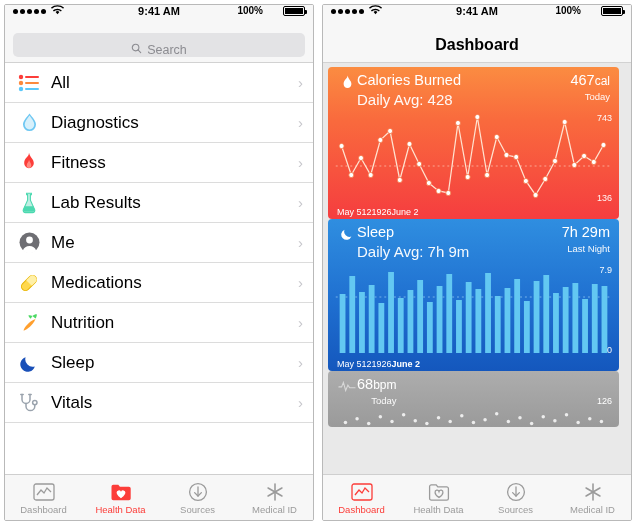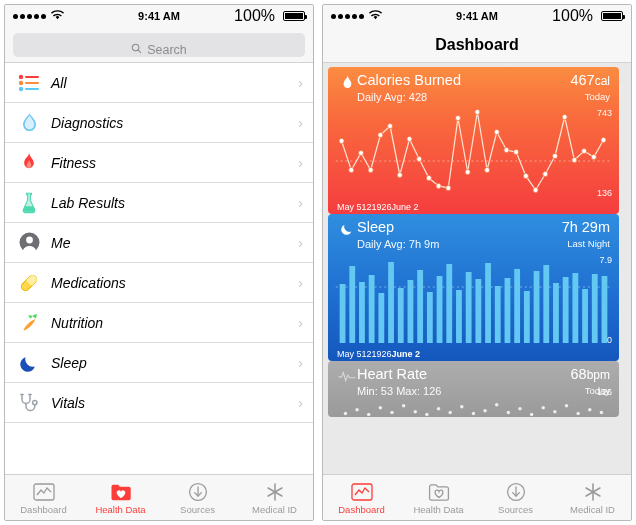--- a/index.html
+++ b/index.html
@@ -26,39 +26,39 @@
     overflow: hidden;
     display: flex;
     flex-direction: column;
   }
 
   
   .statusbar {
     height: 22px;
     flex: 0 0 22px;
     display: flex;
-    align-items: center;
+    align-items: flex-start;
     padding: 0 8px;
     font-size: 11px;
     font-weight: bold;
     color: #000;
     background: #f7f7f7;
     position: relative;
   }
   .sb-left { display: flex; align-items: center; gap: 3px; }
   .dots { display: flex; gap: 2px; align-items: center; }
   .dot { width: 5px; height: 5px; border-radius: 50%; background: #000; }
   .wifi { margin-left: 2px; }
   .sb-center {
     position: absolute; left: 0; right: 0; text-align: center;
     font-size: 11px; font-weight: bold; pointer-events: none;
   }
   .sb-right {
-    margin-left: auto; display: flex; align-items: center; gap: 8px;
-    font-size: 16px; font-weight: normal;
+    margin-left: auto; display: flex; align-items: center; gap: 20px;
+    font-size: 10px; font-weight: bold;
   }
   .batt {
     width: 22px; height: 10px; border: 1px solid #000; border-radius: 2px;
     position: relative; display: inline-block;
   }
   .batt::after {
     content: ""; position: absolute; right: -3px; top: 3px;
     width: 2px; height: 4px; background: #000; border-radius: 0 1px 1px 0;
   }
   .batt i { position: absolute; left: 1px; top: 1px; bottom: 1px; right: 1px; background: #000; display: block; }
@@ -90,21 +90,21 @@
     padding-left: 11px; padding-right: 10px;
     border-bottom: 1px solid #dcdcdc;
     position: relative;
   }
   .row .ic {
     width: 26px; height: 26px;
     display: flex; align-items: center; justify-content: center;
     flex: 0 0 26px;
     margin-right: 9px;
   }
-  .row .lbl { font-size: 14px; color: #000; font-style: italic; }
+  .row .lbl { font-size: 17px; color: #000; }
   .chev {
     margin-left: auto;
     color: #c7c7cc;
     font-size: 15px;
     line-height: 1;
   }
   .list-filler { background: #fff; }
 
   
   .tabbar {
@@ -143,21 +143,21 @@
     color: #fff;
     flex: 0 0 auto;
   }
   .card-head {
     display: flex; align-items: flex-start;
     padding: 6px 9px 3px 9px;
   }
   .card-ic { width: 20px; flex: 0 0 20px; display:flex; align-items:center; justify-content:center; padding-top: 2px;}
   .card-titles { flex: 1 1 auto; }
   .card-title { font-size: 14.5px; font-weight: normal; line-height: 1.1; }
-  .card-sub { font-size: 11px; opacity: .95; margin-top: 2px; }
+  .card-sub { font-size: 15px; opacity: .95; margin-top: 2px; }
   .card-vals { text-align: right; }
   .card-val { font-size: 14.5px; line-height: 1.1; }
   .card-val .unit { font-size: 12px; }
   .card-when { font-size: 9.5px; opacity: .95; margin-top: 2px; }
 
   .chart-area { position: relative; height: 108px; }
   .chart-area svg { display: block; width: 100%; height: 100%; }
   .axis-labels {
     position: absolute; left: 0; right: 0; bottom: 2px;
     display: flex; 
@@ -534,24 +534,20 @@
         </div>
       </div>
 
       <div class="card card-heart" style="height:56px">
         <div class="card-head">
           <span class="card-ic">
             <svg width="18" height="14" viewBox="0 0 20 14" fill="none" stroke="#d8d8d8" stroke-width="1.2" stroke-linecap="round">
                 <polyline points="1,8 4,8 6,3 8.5,12 11,6 13,9 19,9"></polyline>
               </svg>
           </span>
-          <div class="card-titles">
-            <div class="card-title">Heart Rate</div>
-            <div class="card-sub">Min: 53 Max: 126</div>
-          </div>
           <div class="card-vals">
             <div class="card-val"><span>68</span><span class="unit">bpm</span></div>
             <div class="card-when">Today</div>
           </div>
         </div>
         <div style="position:relative;height:18px">
           <svg viewBox="0 0 300 18" preserveAspectRatio="none">
             <g fill="#ededed">
               <circle cx="18" cy="14" r="1.8"></circle>
                 <circle cx="30" cy="10" r="1.8"></circle>

